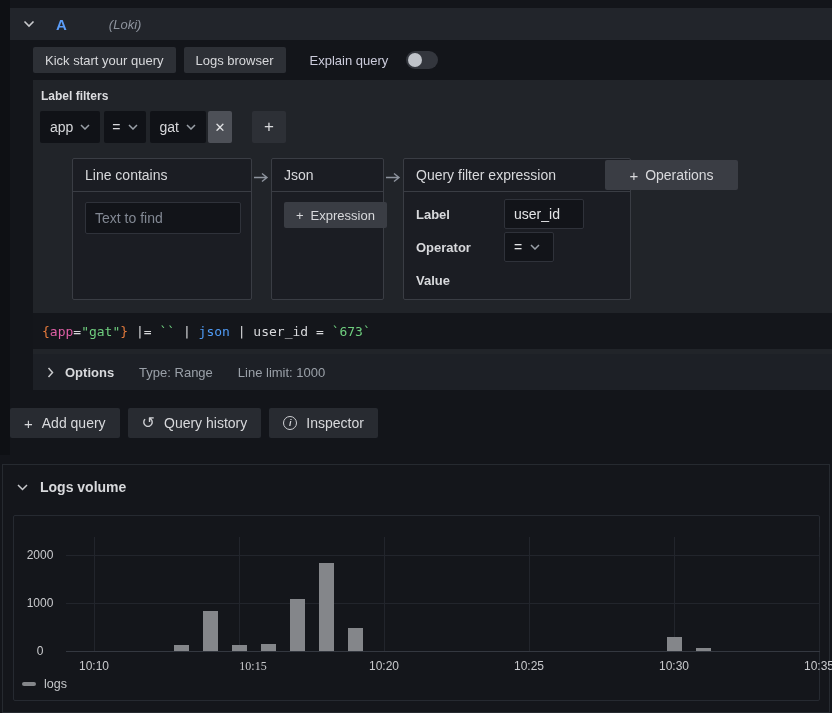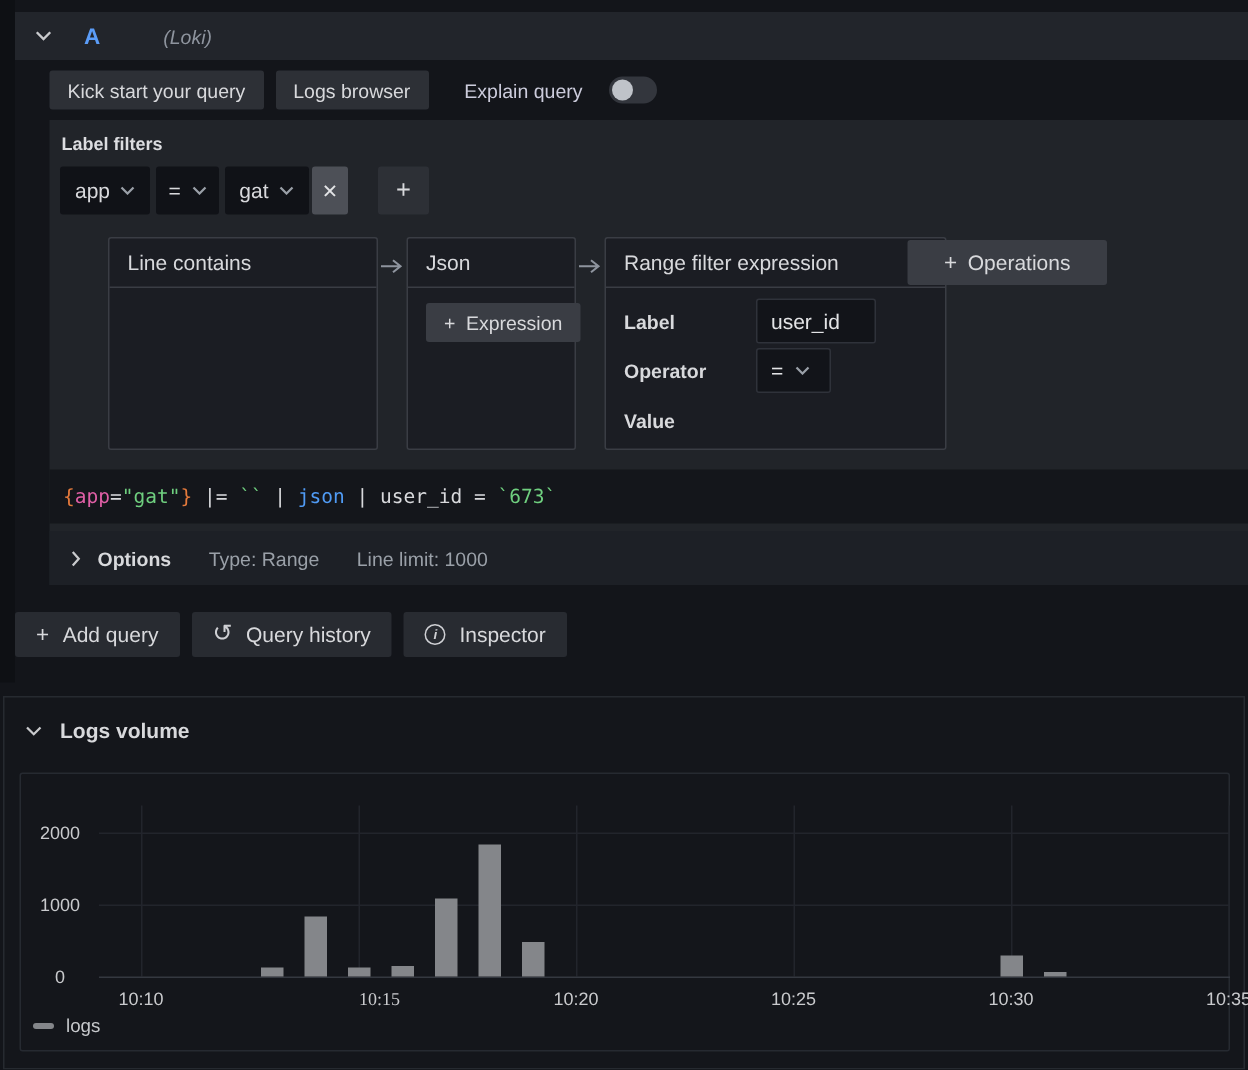--- a/index.html
+++ b/index.html
@@ -175,20 +175,23 @@
         </span>
     </div>
     <button class="x-btn">✕</button>
     <button class="add-filter-btn">+</button>
   </div>
 
   <div class="ops-row">
 
     <div class="op-box" style="width:180px">
       <div class="op-header">Line contains</div>
+      <div class="op-body">
+        <input class="tf" style="width: 156px; height: 32px;" placeholder="Text to find">
+      </div>
     </div>
 
     <span class="arrow-gap">
       <svg width="15" height="11" viewBox="0 0 15 11">
           <path d="M0 5.5 H12 M8 1.5 L13 5.5 L8 9.5" fill="none" stroke="#8e949e" stroke-width="1.4"></path>
         </svg>
     </span>
 
     <div class="op-box" style="width:113px">
       <div class="op-header">Json</div>
@@ -200,21 +203,21 @@
       </div>
     </div>
 
     <span class="arrow-gap">
       <svg width="15" height="11" viewBox="0 0 15 11">
           <path d="M0 5.5 H12 M8 1.5 L13 5.5 L8 9.5" fill="none" stroke="#8e949e" stroke-width="1.4"></path>
         </svg>
     </span>
 
     <div class="op-box" style="width:228px">
-      <div class="op-header">Range filter expression</div>
+      <div class="op-header">Query filter expression</div>
       <div class="op-body" style="padding:6px 12px;">
         <div class="f-row">
           <span class="f-label">Label</span>
           <input class="tf" style="width: 80px; height: 30px;" value="user_id">
         </div>
         <div class="f-row">
           <span class="f-label">Operator</span>
           <div class="mini-select">
             <span>=</span>
             <span>

